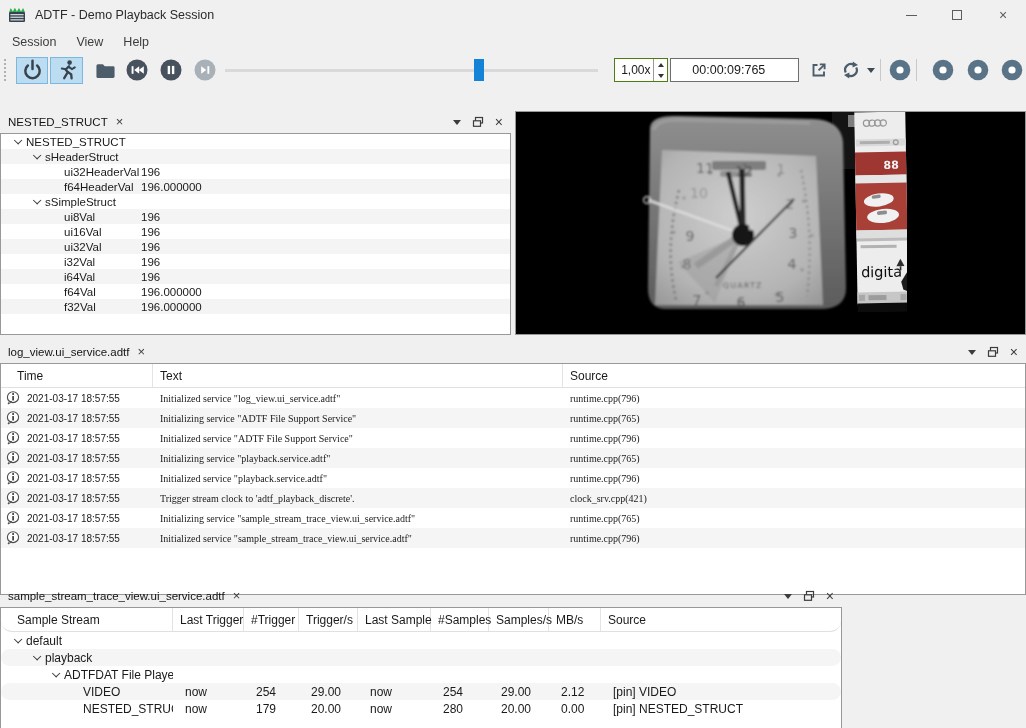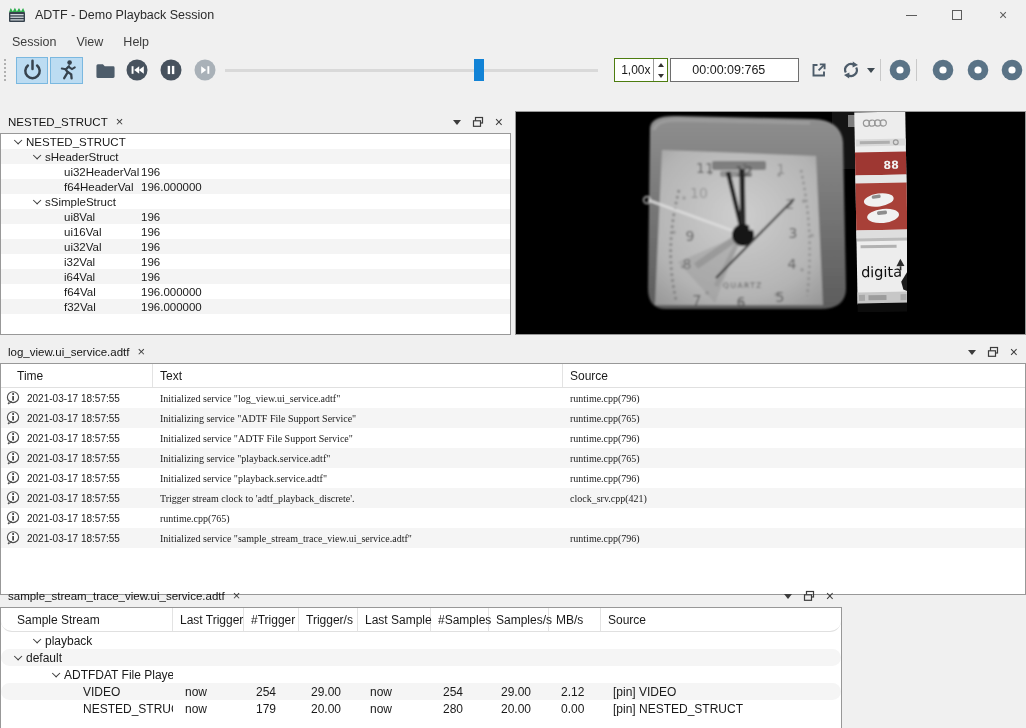--- a/index.html
+++ b/index.html
@@ -620,20 +620,21 @@
           <div class="grid-log log-row">
             <div class="time-cell">
               <svg class="info-ic" width="14" height="14" viewBox="0 0 14 14">
                 <ellipse cx="7" cy="6.2" rx="5.6" ry="5.4" fill="#fdfdfd" stroke="#4c4c4c" stroke-width="1.1"></ellipse>
                 <path d="M3.6 10.2 L2 13 L5.9 10.9 Z" fill="#fdfdfd" stroke="#4c4c4c" stroke-width="1"></path>
                 <rect x="6.3" y="5" width="1.6" height="4.6" rx="0.5" fill="#2e2e2e"></rect>
                 <circle cx="7.1" cy="3.1" r="1" fill="#2e2e2e"></circle>
               </svg>
               <span>2021-03-17 18:57:55</span>
             </div>
+            <div class="cell">Initializing service "sample_stream_trace_view.ui_service.adtf"</div>
             <div class="cell">runtime.cpp(765)</div>
           </div>
 
           <div class="grid-log log-row">
             <div class="time-cell">
               <svg class="info-ic" width="14" height="14" viewBox="0 0 14 14">
                 <ellipse cx="7" cy="6.2" rx="5.6" ry="5.4" fill="#fdfdfd" stroke="#4c4c4c" stroke-width="1.1"></ellipse>
                 <path d="M3.6 10.2 L2 13 L5.9 10.9 Z" fill="#fdfdfd" stroke="#4c4c4c" stroke-width="1"></path>
                 <rect x="6.3" y="5" width="1.6" height="4.6" rx="0.5" fill="#2e2e2e"></rect>
                 <circle cx="7.1" cy="3.1" r="1" fill="#2e2e2e"></circle>
@@ -669,43 +670,43 @@
         <div class="th">Last Sample</div>
         <div class="th">#Samples</div>
         <div class="th">Samples/s</div>
         <div class="th">MB/s</div>
         <div class="th">Source</div>
       </div>
       <div>
 
           <div class="grid-trace trace-row">
             <div class="tr-name">
+              <span class="indent" style="width: 9px;"></span>
+              <span class="chev">
+                <i></i>
+              </span>
+              <span>default</span>
+            </div>
+            <div class="vcell"></div>
+            <div class="vcell"></div>
+            <div class="vcell"></div>
+            <div class="vcell"></div>
+            <div class="vcell"></div>
+            <div class="vcell"></div>
+            <div class="vcell"></div>
+            <div class="vcell"></div>
+          </div>
+
+          <div class="grid-trace trace-row">
+            <div class="tr-name">
               <span class="indent" style="width: 28px;"></span>
               <span class="chev">
                 <i></i>
               </span>
               <span>playback</span>
-            </div>
-            <div class="vcell"></div>
-            <div class="vcell"></div>
-            <div class="vcell"></div>
-            <div class="vcell"></div>
-            <div class="vcell"></div>
-            <div class="vcell"></div>
-            <div class="vcell"></div>
-            <div class="vcell"></div>
-          </div>
-
-          <div class="grid-trace trace-row">
-            <div class="tr-name">
-              <span class="indent" style="width: 9px;"></span>
-              <span class="chev">
-                <i></i>
-              </span>
-              <span>default</span>
             </div>
             <div class="vcell"></div>
             <div class="vcell"></div>
             <div class="vcell"></div>
             <div class="vcell"></div>
             <div class="vcell"></div>
             <div class="vcell"></div>
             <div class="vcell"></div>
             <div class="vcell"></div>
           </div>

